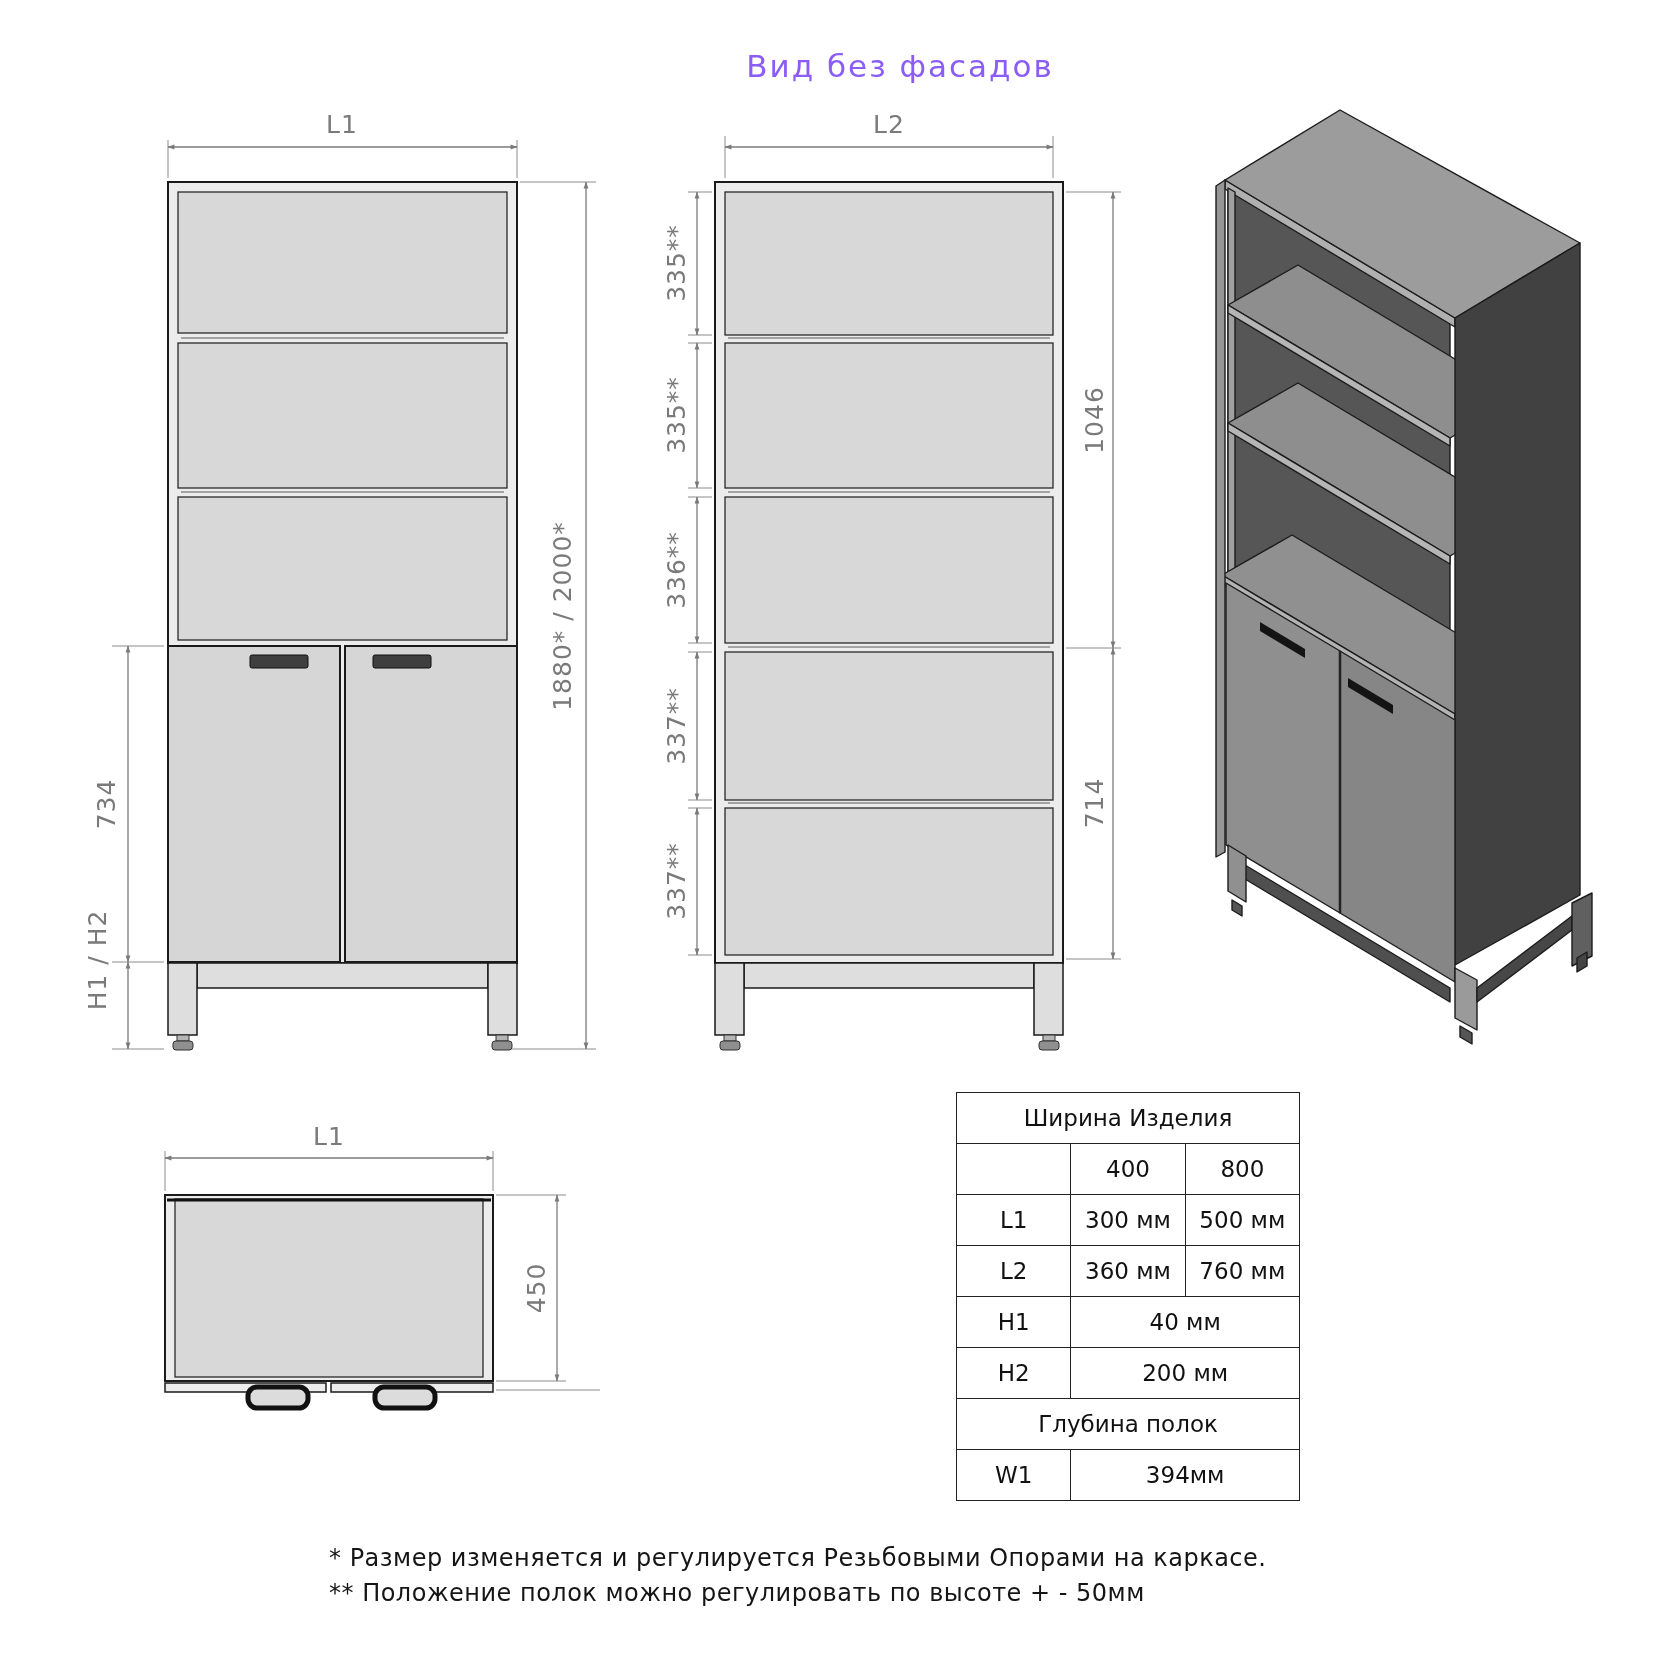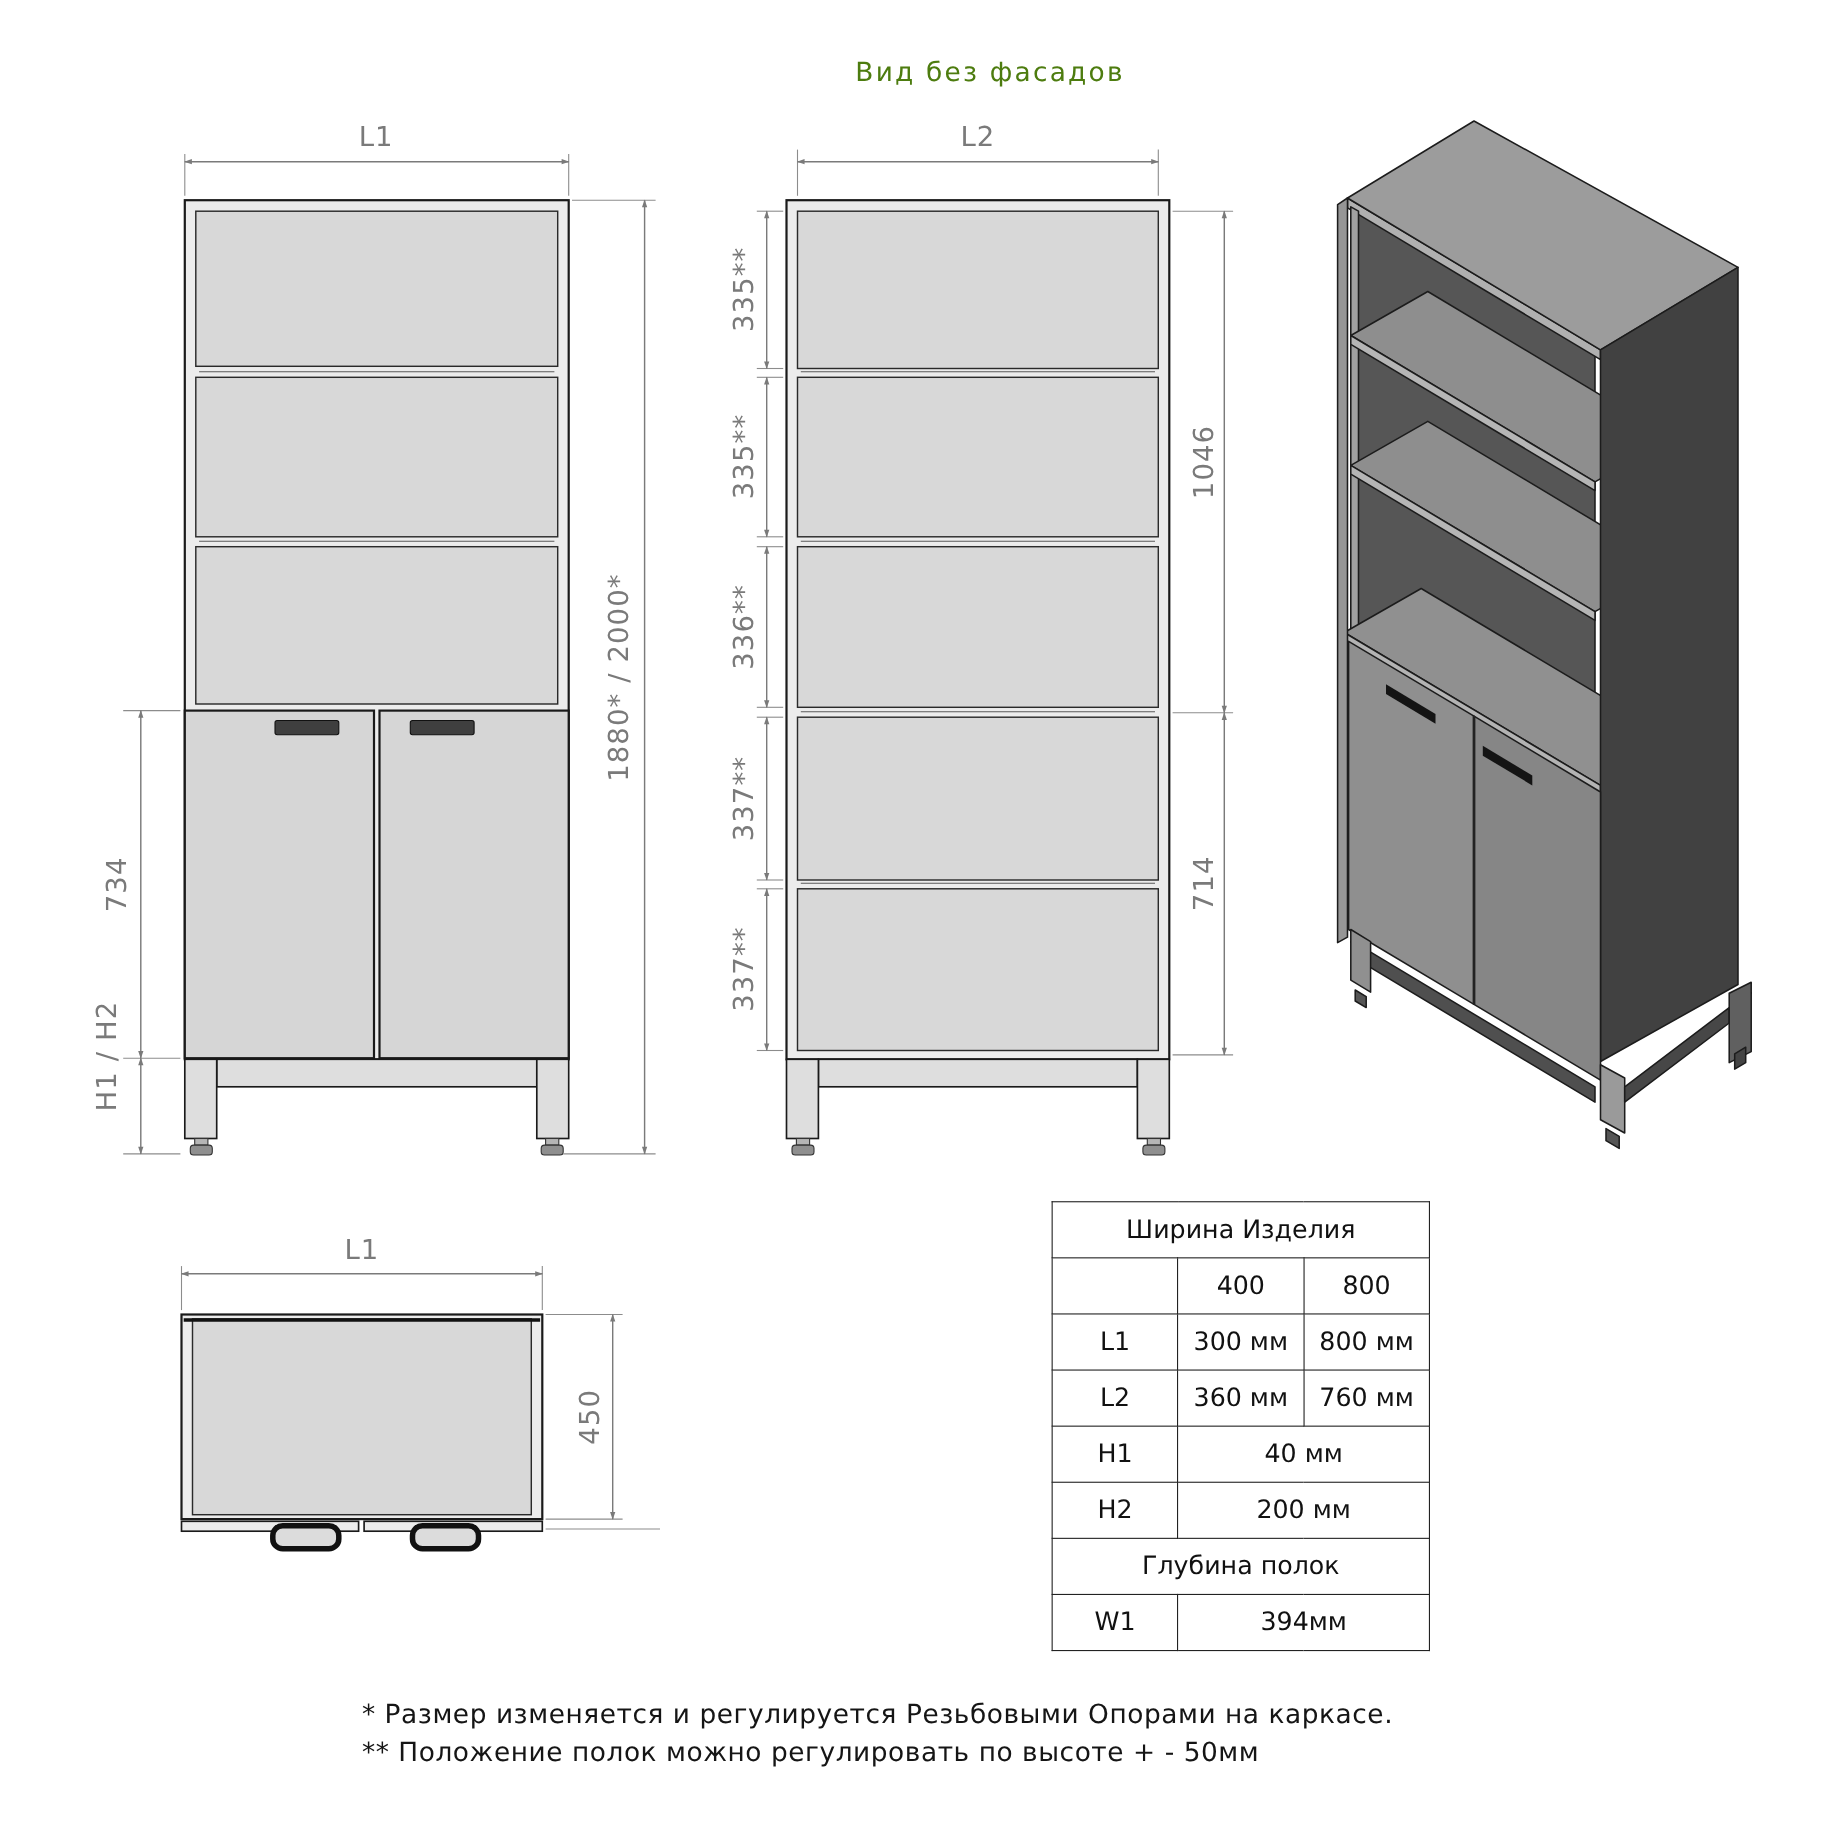--- a/index.html
+++ b/index.html
@@ -14,21 +14,21 @@
   .leg{fill:#dedede;stroke:#1a1a1a;stroke-width:1.5;}
   .footstem{fill:#b5b5b5;stroke:#333;stroke-width:1;}
   .footpad{fill:#8f8f8f;stroke:#333;stroke-width:1;}
   .thin{stroke:#5a5a5a;stroke-width:1;}
   .ext{stroke:#8c8c8c;stroke-width:1;fill:none;}
   .dim{stroke:#7a7a7a;stroke-width:1.3;fill:none;}
   .iso{stroke:#1c1c1c;stroke-width:1.4;stroke-linejoin:round;}
   .lbl{position:absolute;transform:translate(-50%,-50%);font-size:25px;color:#7a7a7a;
        white-space:nowrap;letter-spacing:1px;}
   .lbl.rot{transform:translate(-50%,-50%) rotate(-90deg);}
-  .title{position:absolute;transform:translate(-50%,-50%);font-size:24px;color:#4d7c0f;
+  .title{position:absolute;transform:translate(-50%,-50%);font-size:31px;color:#8b5cf6;
          white-space:nowrap;letter-spacing:2px;}
   #spec-table{position:absolute;left:956px;top:1092px;width:344px;border-collapse:collapse;
               font-size:23px;color:#111;table-layout:fixed;}
   #spec-table td{border:1.5px solid #222;text-align:center;vertical-align:middle;padding:12px;
                  overflow:hidden;white-space:nowrap;}
   #spec-table .c1{width:62px;}
   #spec-table .c2{width:142px;text-align:center;}
   #spec-table .c3{width:140px;}
   .rh41{height:41px;} .rh45{height:45px;} .rh44{height:44px;} .rh43{height:43px;}
   #notes{position:absolute;left:329px;top:1541px;font-size:24px;color:#151515;
@@ -197,21 +197,21 @@
     <td colspan="3">Ширина Изделия</td>
   </tr>
   <tr class="rh45">
     <td class="c1"></td>
     <td class="c2">400</td>
     <td class="c3">800</td>
   </tr>
   <tr class="rh45">
     <td>L1</td>
     <td>300 мм</td>
-    <td>800 мм</td>
+    <td>500 мм</td>
   </tr>
   <tr class="rh45">
     <td>L2</td>
     <td>360 мм</td>
     <td>760 мм</td>
   </tr>
   <tr class="rh43">
     <td>H1</td>
     <td colspan="2">40 мм</td>
   </tr>

